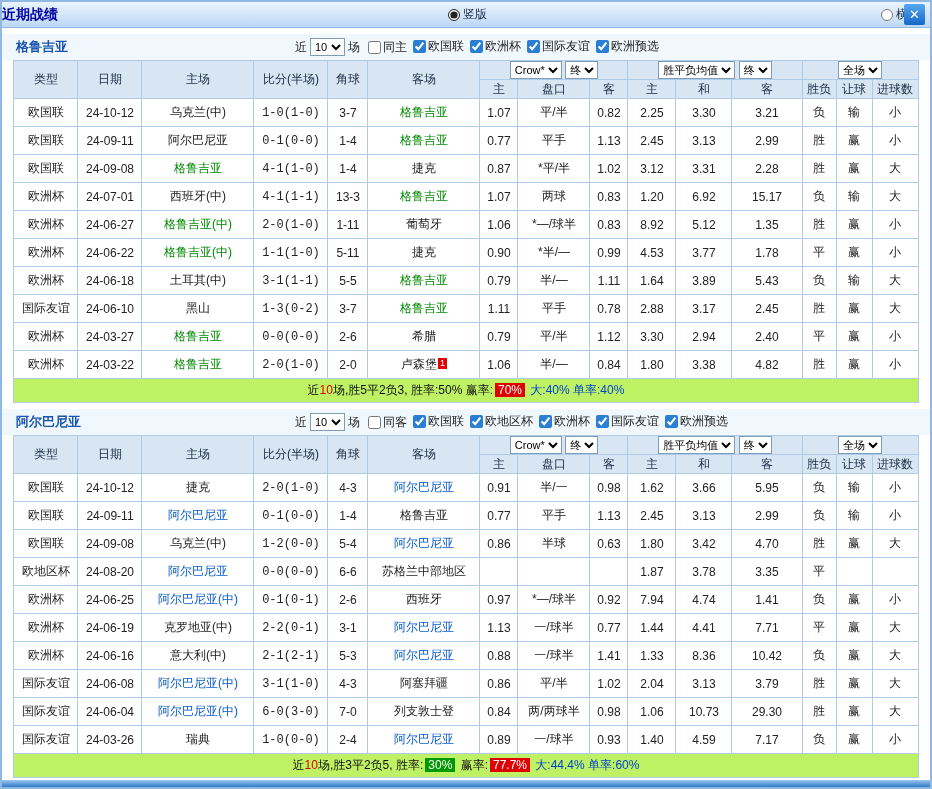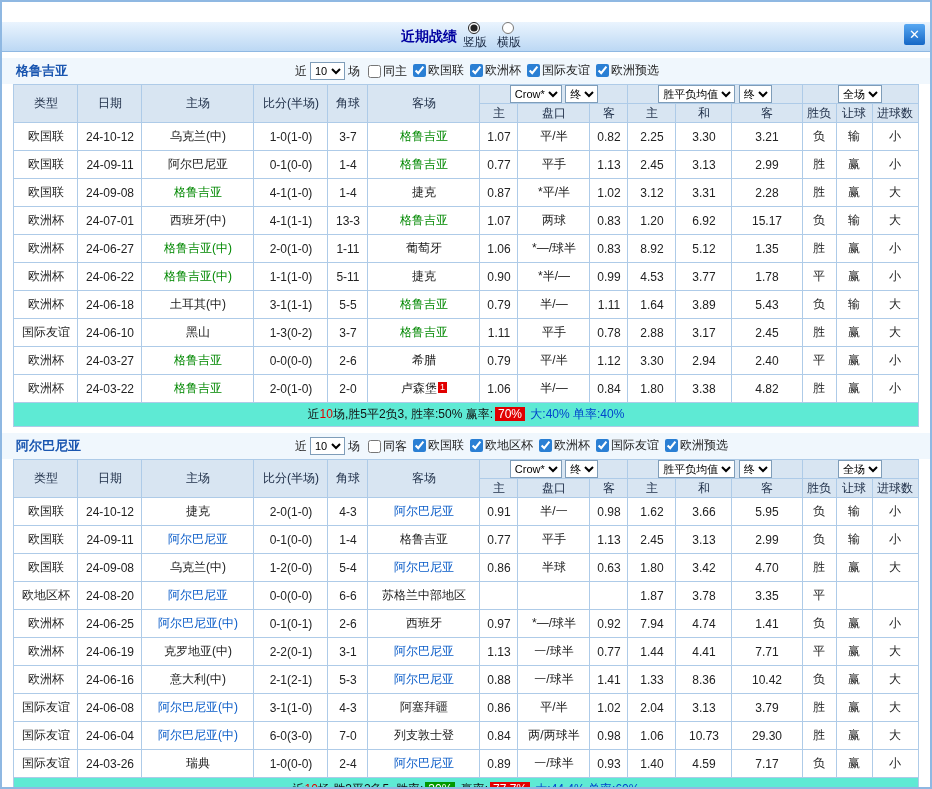--- a/index.html
+++ b/index.html
@@ -15,28 +15,27 @@
     background: #fff;
     display: flex; flex-direction: column;
     overflow: hidden;
     position: relative;
   }
   
   .titlebar {
     flex: 0 0 26px;
     background: linear-gradient(180deg, #eaf4fe 0%, #bcd8f4 100%);
     border-bottom: 1px solid #8fb8e2;
-    display: flex; align-items: center; justify-content: center;
+    display: flex; align-items: center; justify-content: space-between;
     position: relative;
-    margin-top: 20px;
   }
   .titlebar .title {
     color: var(--title-navy); font-weight: bold; font-size: 14px; margin-right: 6px;
   }
-  .radio-opt { display: inline-flex; align-items: center; margin-right: 10px; cursor: pointer; color: #1b2b45; flex-direction: column; }
+  .radio-opt { display: inline-flex; align-items: center; margin-right: 10px; cursor: pointer; color: #1b2b45; }
   .radio-opt input { margin: 0 3px 0 0; width: 12px; height: 12px; accent-color: #222; }
   .close-btn {
     position: absolute; right: 5px; top: 2px;
     width: 21px; height: 21px; line-height: 21px;
     background: linear-gradient(180deg, #58a8f2, #1567c6);
     color: #fff; text-align: center; font-size: 13px; font-weight: bold;
     border-radius: 2px; cursor: pointer;
   }
   
   .team-section { margin-top: 6px; }
@@ -65,32 +64,32 @@
   }
   .grid thead th {
     background: #d8e5f2; font-weight: normal; color: #1b2b45; height: 19px;
   }
   .grid tbody td { height: 28px; background: #fff; color: #222; }
   .c-type { font-size: 12px; }
   .type-nations  { background: var(--type-nations);  color: #fff; }
   .type-euro     { background: var(--type-euro);     color: #fff; }
   .type-friendly { background: var(--type-friendly); color: #fff; }
   .type-region   { background: var(--type-region-bg); color: var(--type-region-text); }
-  .c-score    { color: var(--score-red); }
+  .c-score    { color: var(--score-red); font-family: Liberation Mono, monospace; }
   .c-handicap { color: var(--handicap-red); }
   .c-draw     { color: var(--draw-blue); }
   .c-team     { cursor: pointer; }
   .r-win  { color: var(--win-red); }
   .r-draw { color: var(--draw-blue); }
   .r-lose { color: var(--lose-green); }
   .mini-badge {
     background: var(--win-red); color: #fff; font-size: 9px;
     padding: 0 2px; margin-left: 1px; vertical-align: 2px; line-height: 11px; display: inline-block;
   }
-  .summary-cell { height: 24px; background: #5eead4; }
+  .summary-cell { height: 24px; background: #bef264; }
   .sum-plain { color: #111; }
   .sum-red   { color: var(--win-red); }
   .sum-blue  { color: var(--summary-blue); }
   .sum-badge-red   { background: var(--win-red);   color: #fff; padding: 0 3px; margin: 0 2px; }
   .sum-badge-green { background: var(--lose-green); color: #fff; padding: 0 3px; margin: 15px 2px; }
   
   .bottom-bar {
     margin-top: auto; flex: 0 0 7px;
     background: linear-gradient(180deg, #9cc7f0, #2f7bc8);
   }

